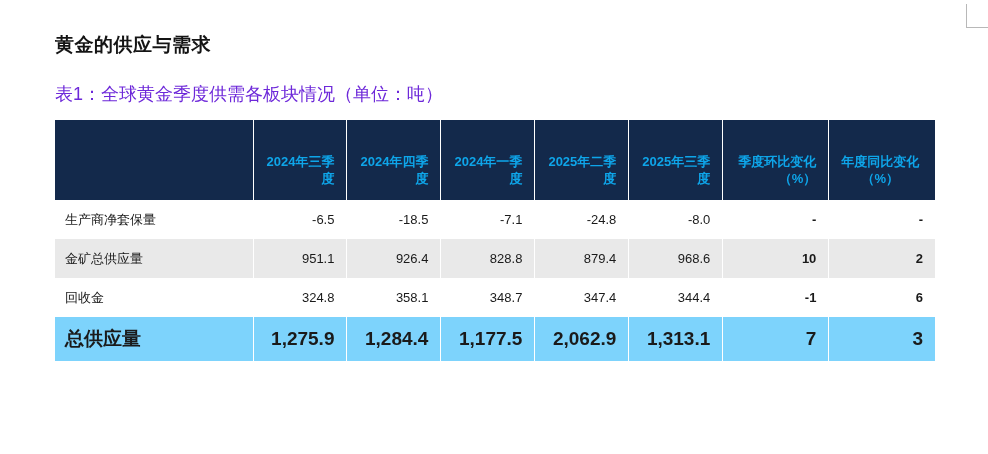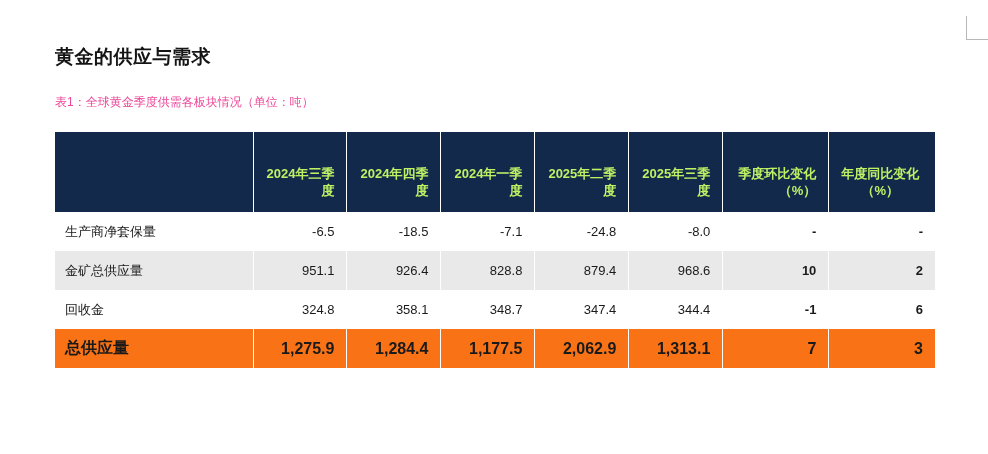--- a/index.html
+++ b/index.html
@@ -11,21 +11,21 @@
     width: 988px;
     height: 454px;
     font-family: "Liberation Sans", sans-serif;
     color: #1a1a1a;
     position: relative;
     overflow: hidden;
   }
   .page {
     position: absolute;
     left: 0;
-    top: 16px;
+    top: 4px;
     width: 988px;
     height: 408px;
   }
   .corner-mark {
     position: absolute;
     right: 0;
     top: 0;
     width: 22px;
     height: 24px;
     border-left: 1px solid #b8b8b8;
@@ -38,38 +38,38 @@
     top: 28px;
     font-size: 19px;
     font-weight: bold;
     letter-spacing: 0.5px;
     color: #141414;
   }
   .subtitle {
     position: absolute;
     left: 55px;
     top: 78px;
-    font-size: 12px;
-    color: #ec4899;
+    font-size: 18px;
+    color: #6d28d9;
   }
   table.data {
     position: absolute;
     left: 55px;
     top: 116px;
     width: 880px;
     border-collapse: collapse;
     font-size: 13px;
     table-layout: fixed;
   }
   table.data col.c0 { width: 196px; }
   table.data col.cq { width: 93px; }
   table.data col.cc { width: 105px; }
   table.data thead th {
     background: #13294b;
-    color: #bef264;
+    color: #0ea5e9;
     font-weight: bold;
     font-size: 13px;
     vertical-align: bottom;
     text-align: right;
     padding: 10px 12px 12px 8px;
     height: 58px;
     line-height: 1.35;
     border-right: 1px solid #ffffff;
   }
   table.data thead th.blank {
@@ -92,23 +92,23 @@
   }
   
   tr.shade td { background: #e9e9e9; }
   tr.plain td { background: #ffffff; }
   tr.section td {
     background: #ffffff;
     font-weight: bold;
     font-size: 13.5px;
   }
   tr.total td {
-    background: #f97316;
+    background: #7dd3fc;
     font-weight: bold;
-    font-size: 16px;
+    font-size: 19px;
     margin-left: 24px;
   }
   td.chg {
     font-weight: bold;
   }
   tr.section td.chg, tr.plain td.chg, tr.shade td.chg { font-weight: bold; }
   tr.total td.chg { font-weight: bold; }
   td.num { font-weight: normal; }
   tr.total td.num { font-weight: bold; }
 </style>

